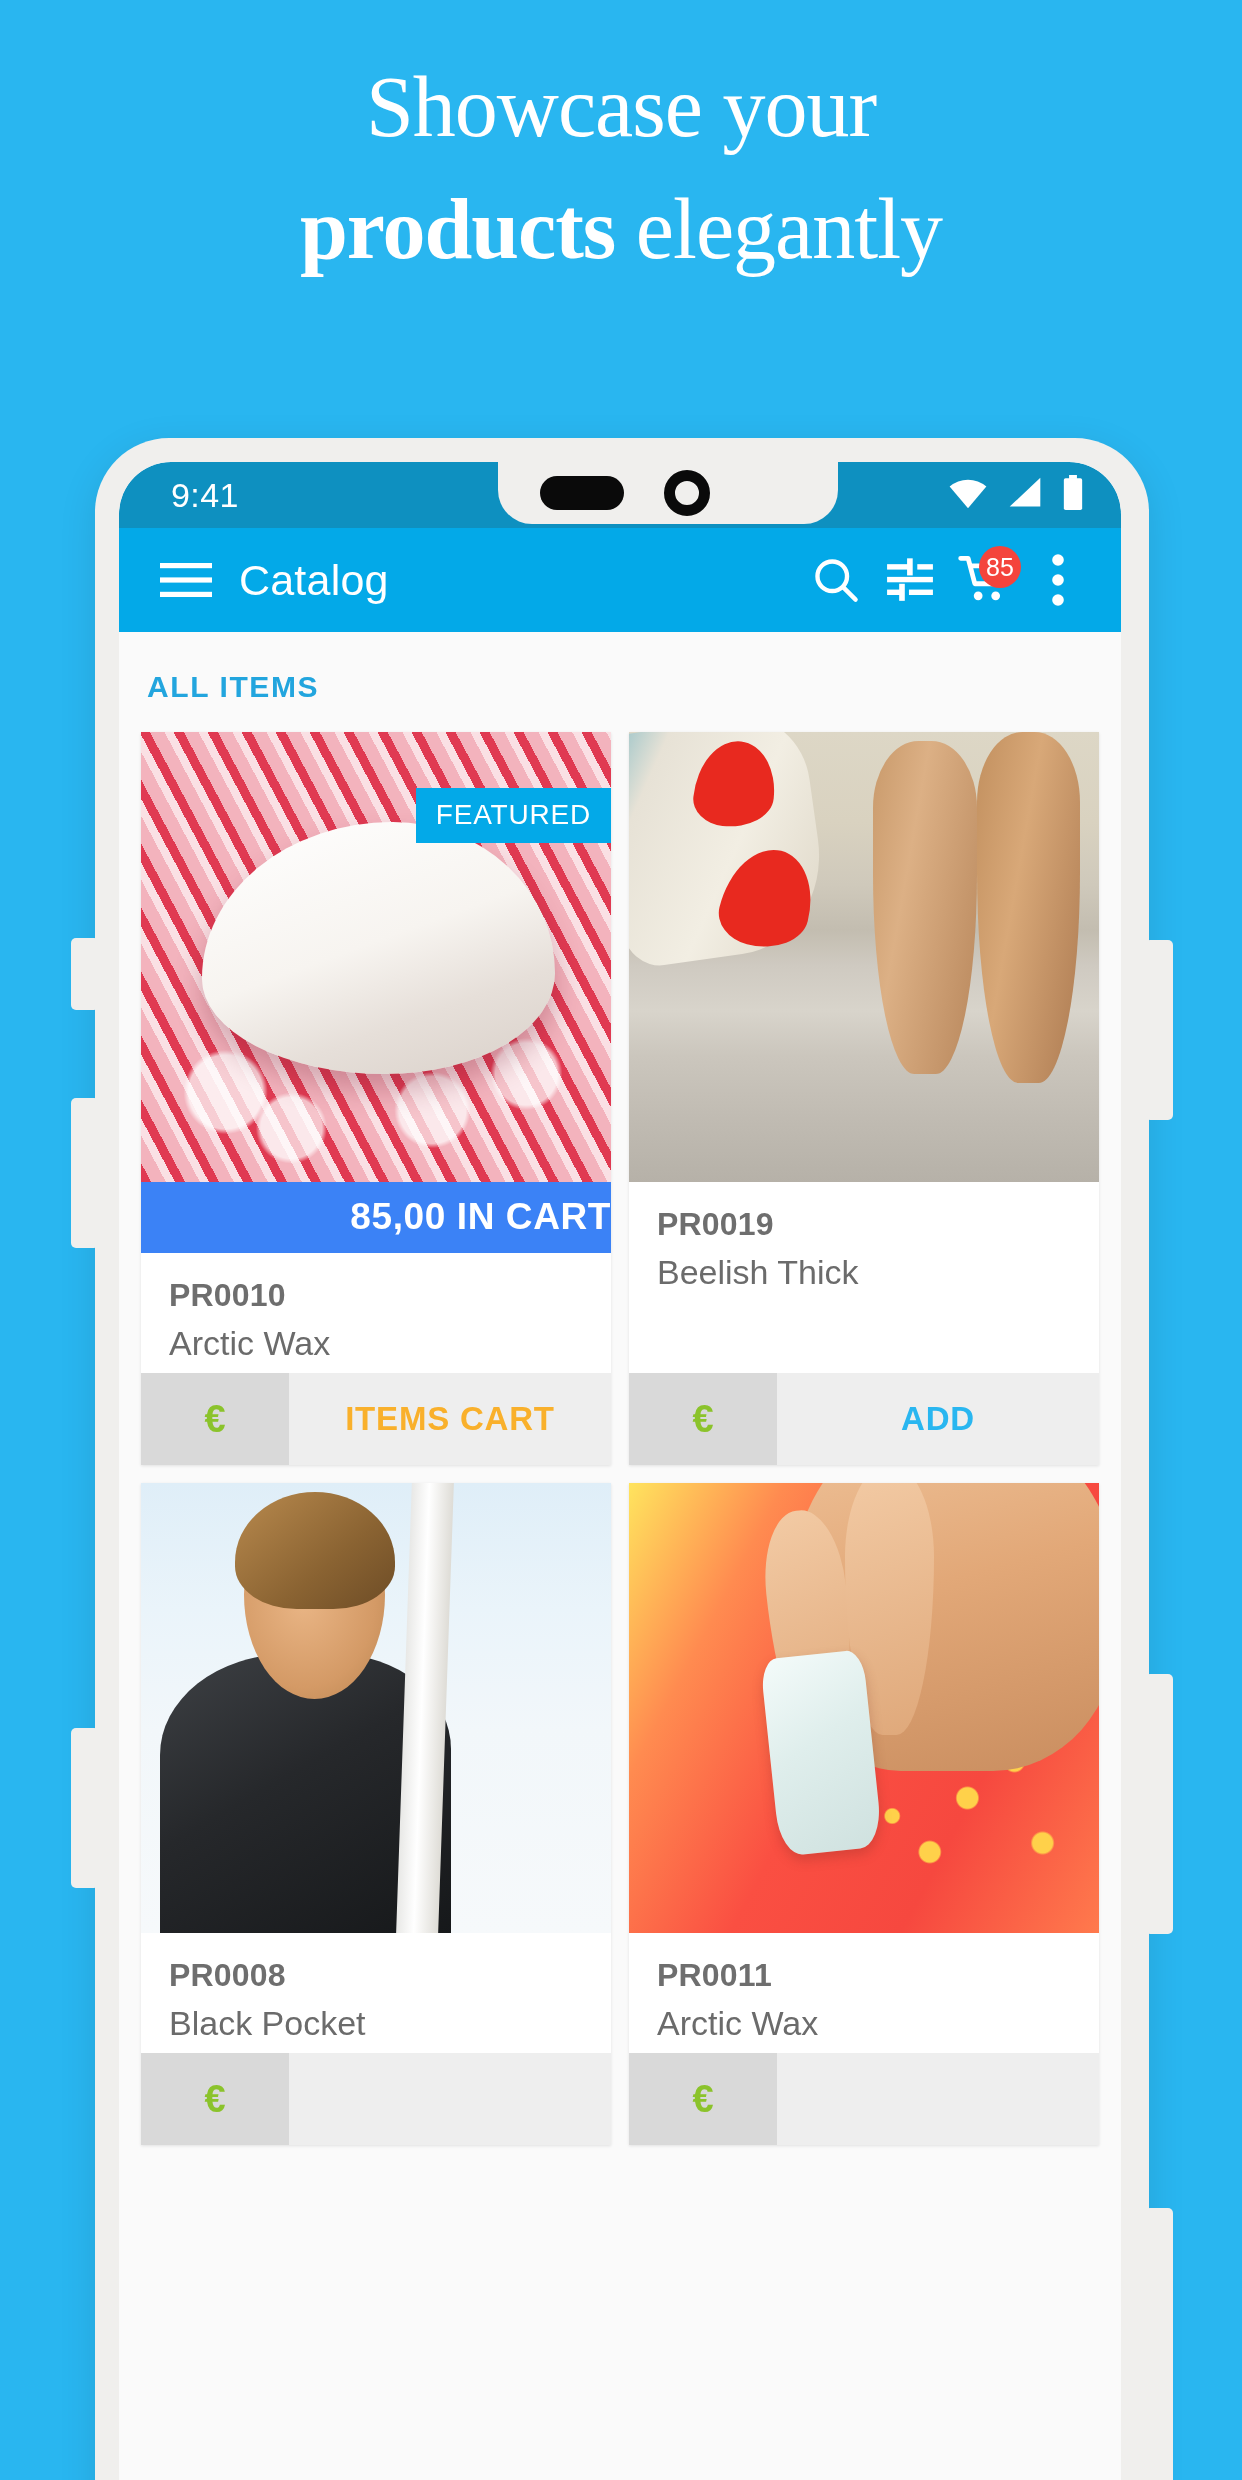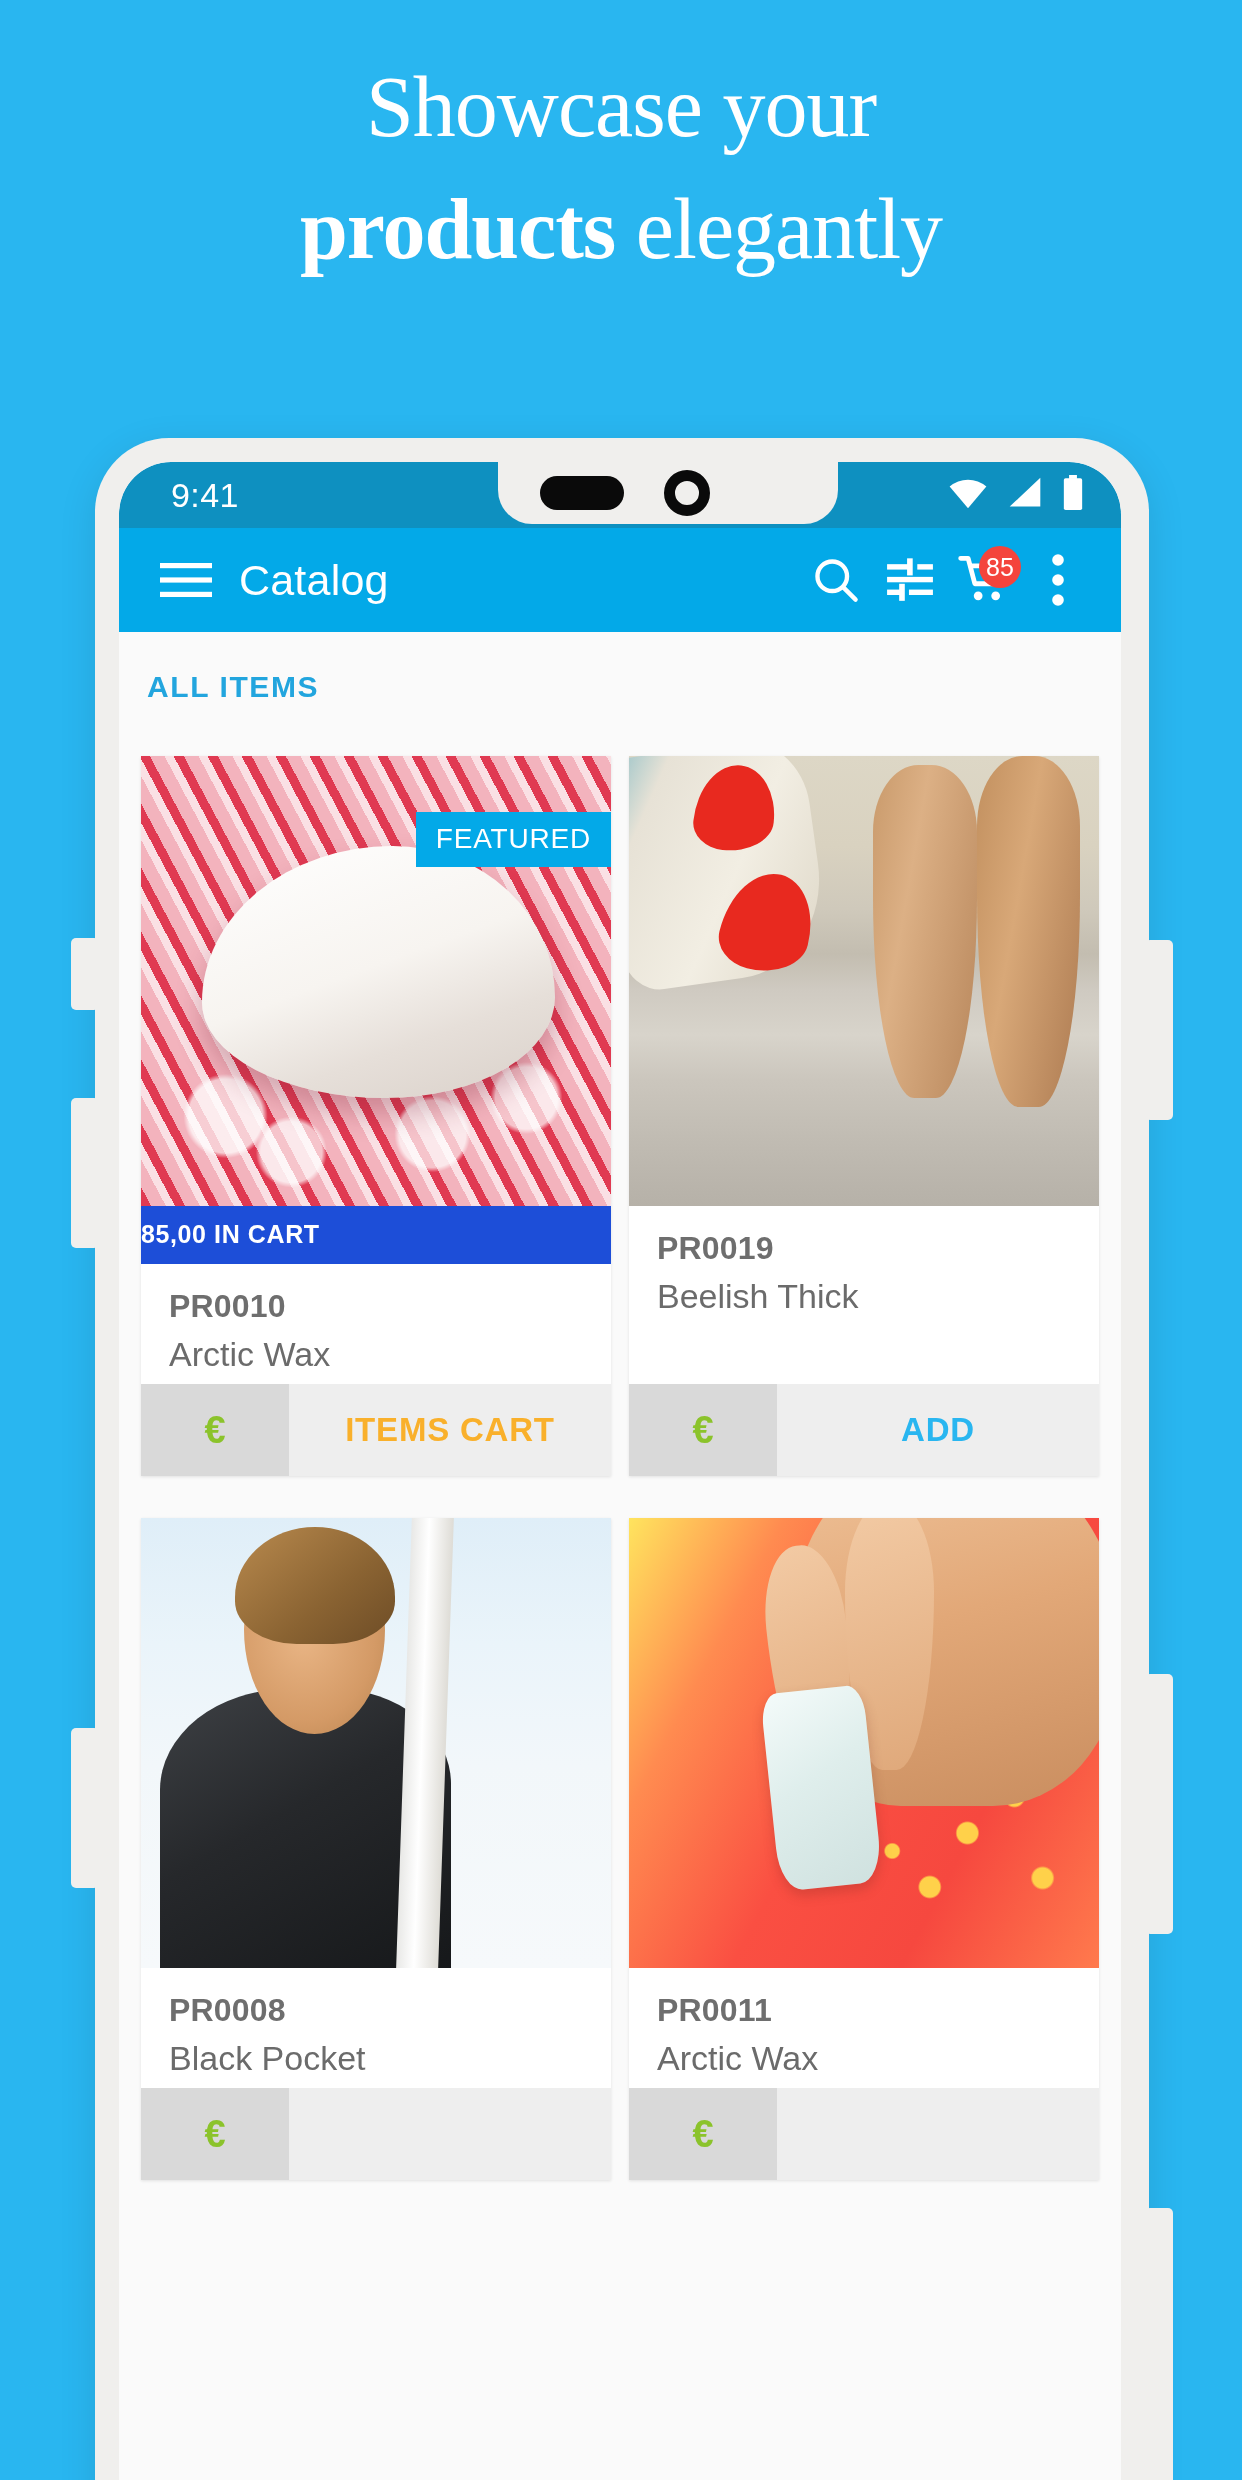--- a/index.html
+++ b/index.html
@@ -158,39 +158,38 @@
     grid-template-columns: 1fr 1fr;
     gap: 18px;
     padding: 0 22px;
   }
   .card {
     background: #ffffff;
     box-shadow: 0 1px 3px rgba(0,0,0,0.10);
     display: flex;
     flex-direction: column;
     overflow: hidden;
-    margin-top: 24px;
   }
   .card-media { position: relative; width: 100%; height: 450px; overflow: hidden; }
   .thumb { width: 100%; height: 100%; display: block; }
   .featured-badge {
     position: absolute;
     top: 56px; right: 0;
     background: #03a9e8;
     color: #ffffff;
     font-size: 28px;
     font-weight: 400;
     letter-spacing: 0.8px;
     padding: 11px 20px 12px 20px;
   }
   .cart-banner {
-    background: #1d4ed8;
+    background: #3b82f6;
     color: #ffffff;
-    text-align: left;
-    font-size: 25px;
+    text-align: right;
+    font-size: 37px;
     font-weight: 700;
     letter-spacing: 0.6px;
     padding: 14px 0 15px;
   }
   .card-info { padding: 24px 28px 10px 28px; flex: 1; }
   .prod-code {
     color: #6e6e6e;
     font-size: 32px;
     font-weight: 700;
     letter-spacing: 0.2px;

